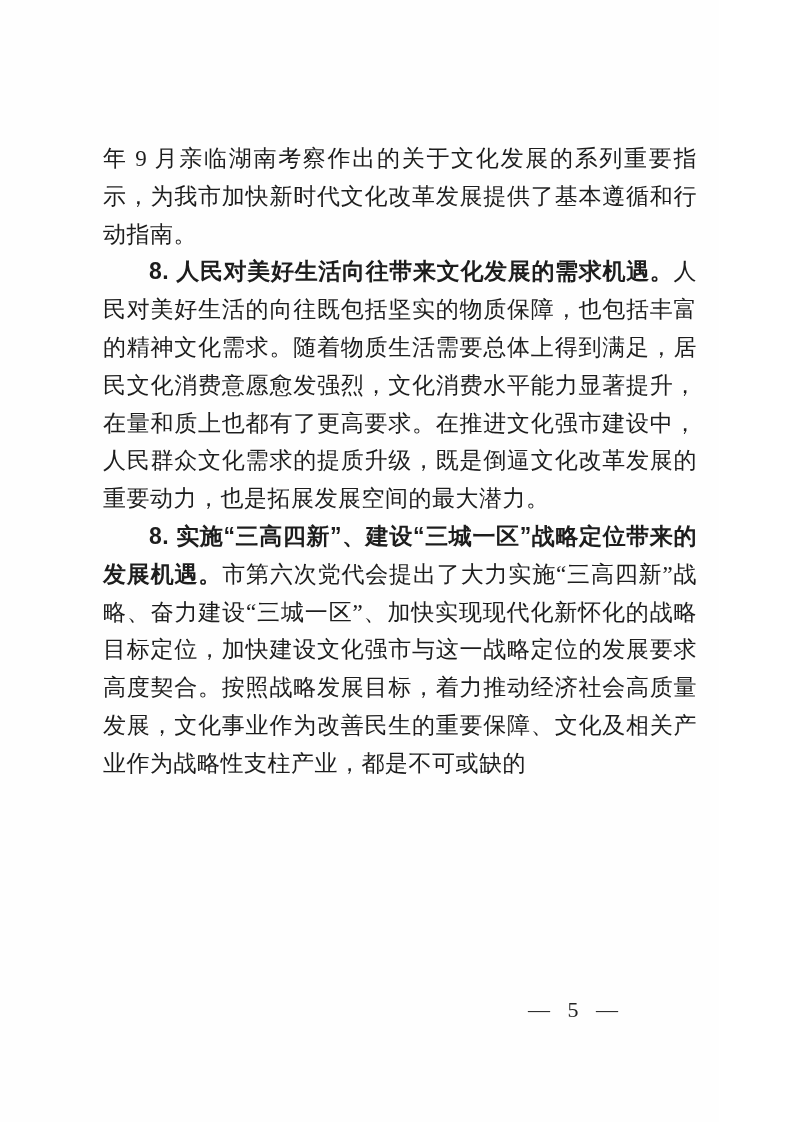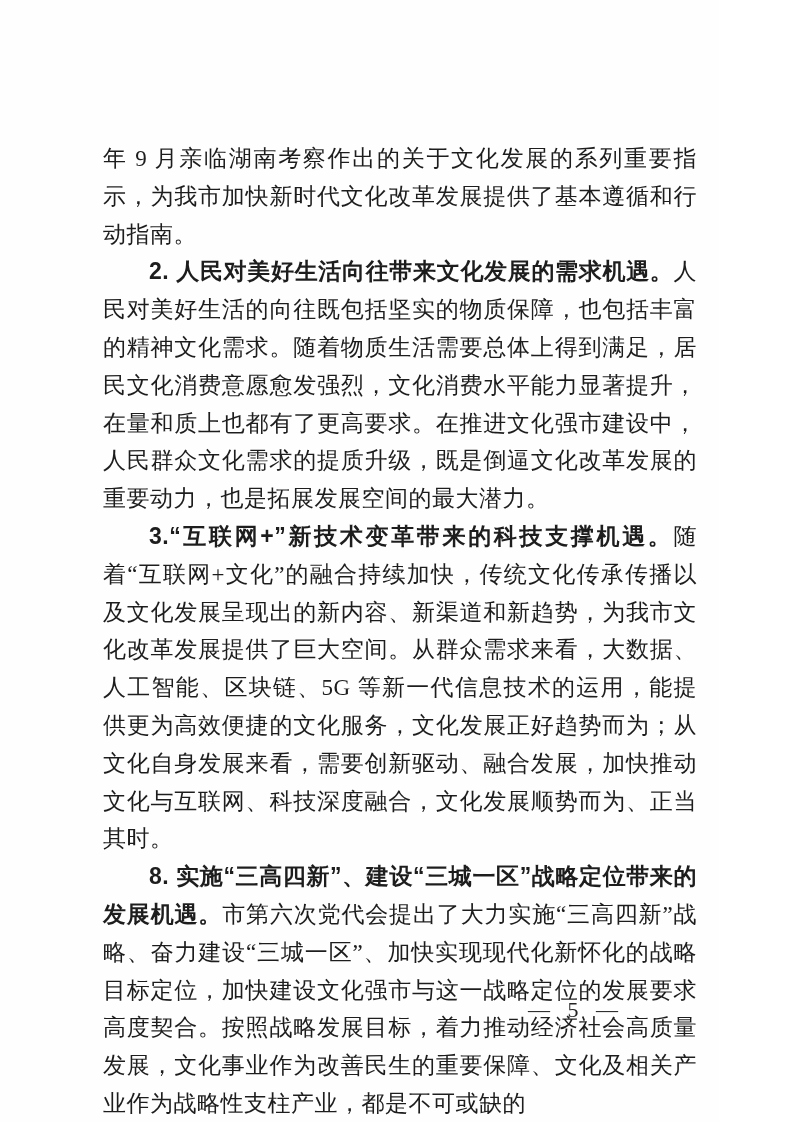--- a/index.html
+++ b/index.html
@@ -49,22 +49,21 @@
   }
 </style>
 </head>
 <body>
 
 <div class="page">
   <div class="content">
 
     <p class="para no-indent"><span class="lead"></span><span>年 9 月亲临湖南考察作出的关于文化发展的系列重要指示，为我市加快新时代文化改革发展提供了基本遵循和行动指南。</span></p>
 
-    <p class="para"><span class="lead">2. 人民对美好生活向往带来文化发展的需求机遇。</span><span>人民对美好生活的向往既包括坚实的物质保障，也包括丰富的精神文化需求。随着物质生活需要总体上得到满足，居民文化消费意愿愈发强烈，文化消费水平能力显著提升，在量和质上也都有了更高要求。在推进文化强市建设中，人民群众文化需求的提质升级，既是倒逼文化改革发展的重要动力，也是拓展发展空间的最大潜力。</span></p>
+    <p class="para"><span class="lead">8. 人民对美好生活向往带来文化发展的需求机遇。</span><span>人民对美好生活的向往既包括坚实的物质保障，也包括丰富的精神文化需求。随着物质生活需要总体上得到满足，居民文化消费意愿愈发强烈，文化消费水平能力显著提升，在量和质上也都有了更高要求。在推进文化强市建设中，人民群众文化需求的提质升级，既是倒逼文化改革发展的重要动力，也是拓展发展空间的最大潜力。</span></p>
 
-    <p class="para"><span class="lead">3.“互联网+”新技术变革带来的科技支撑机遇。</span><span>随着“互联网+文化”的融合持续加快，传统文化传承传播以及文化发展呈现出的新内容、新渠道和新趋势，为我市文化改革发展提供了巨大空间。从群众需求来看，大数据、人工智能、区块链、5G 等新一代信息技术的运用，能提供更为高效便捷的文化服务，文化发展正好趋势而为；从文化自身发展来看，需要创新驱动、融合发展，加快推动文化与互联网、科技深度融合，文化发展顺势而为、正当其时。</span></p>
 
     <p class="para"><span class="lead">8. 实施“三高四新”、建设“三城一区”战略定位带来的发展机遇。</span><span>市第六次党代会提出了大力实施“三高四新”战略、奋力建设“三城一区”、加快实现现代化新怀化的战略目标定位，加快建设文化强市与这一战略定位的发展要求高度契合。按照战略发展目标，着力推动经济社会高质量发展，文化事业作为改善民生的重要保障、文化及相关产业作为战略性支柱产业，都是不可或缺的</span></p>
 
   </div>
 
   <div class="page-number">— 5 —</div>
 </div>
 
 </body></html>

